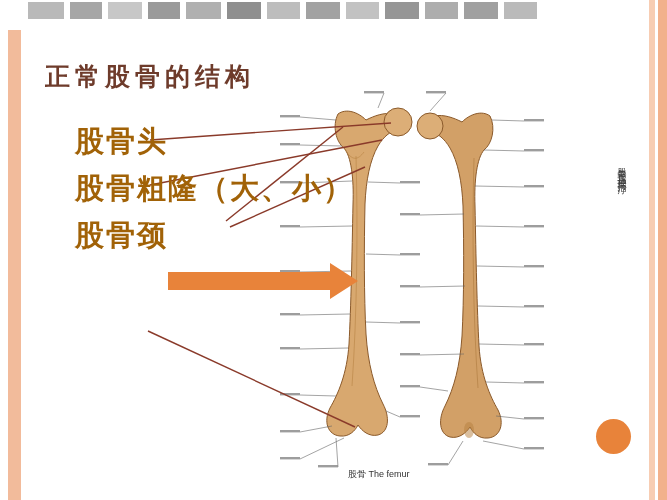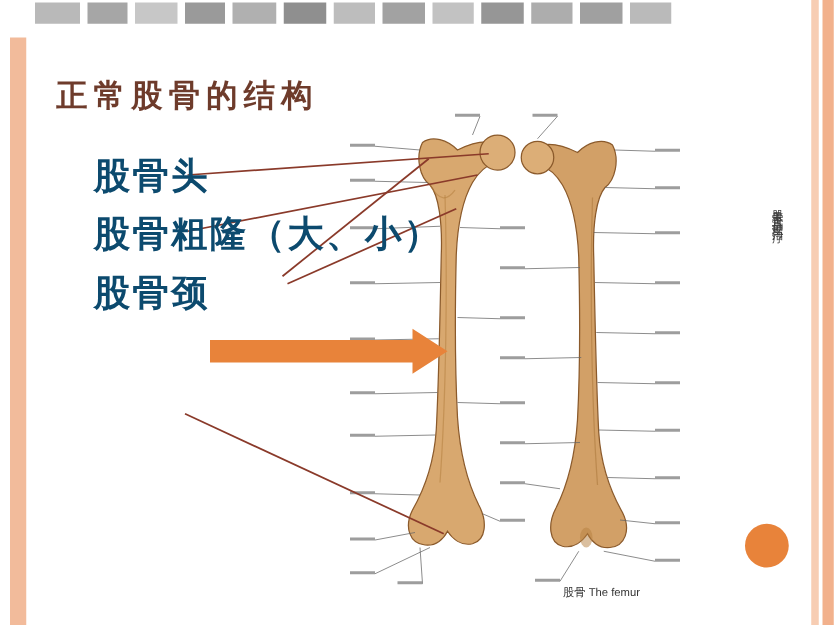--- a/index.html
+++ b/index.html
@@ -18,28 +18,28 @@
   .stripe-left{position:absolute;left:8px;top:30px;bottom:0;width:13px;background:#F2BB9B;}
   .stripe-right-inner{position:absolute;right:12px;top:0;bottom:0;width:6px;background:#F7CDB3;}
   .stripe-right-outer{position:absolute;right:0;top:0;bottom:0;width:9px;background:#F2B18C;}
   
   .slide-title{
     position:absolute;left:45px;top:60px;
     font-size:25px;font-weight:bold;letter-spacing:5px;color:#6E3B2B;
   }
   .term-list{
     position:absolute;left:75px;top:118px;z-index:6;
-    font-size:29px;font-weight:600;color:#0c4a6e;letter-spacing:2px;line-height:47px;
+    font-size:29px;font-weight:600;color:#a16207;letter-spacing:2px;line-height:47px;
     white-space:nowrap;
   }
   .term{display:block;}
   
   .figure{position:absolute;left:278px;top:86px;width:270px;height:400px;z-index:1;}
   .figure-caption{
-    position:absolute;left:332px;top:468px;width:180px;text-align:right;
+    position:absolute;left:348px;top:468px;width:180px;text-align:left;
     font-size:9px;color:#333;z-index:2;font-family:"Liberation Sans",sans-serif;
   }
   
   .overlay{position:absolute;left:0;top:0;width:667px;height:500px;z-index:5;pointer-events:none;}
   
   .vertical-note{
     position:absolute;left:612px;top:160px;height:170px;width:16px;
     writing-mode:vertical-rl;text-orientation:upright;
     font-size:9px;color:#3a3a3a;letter-spacing:2px;
     font-family:"Liberation Sans",sans-serif;

